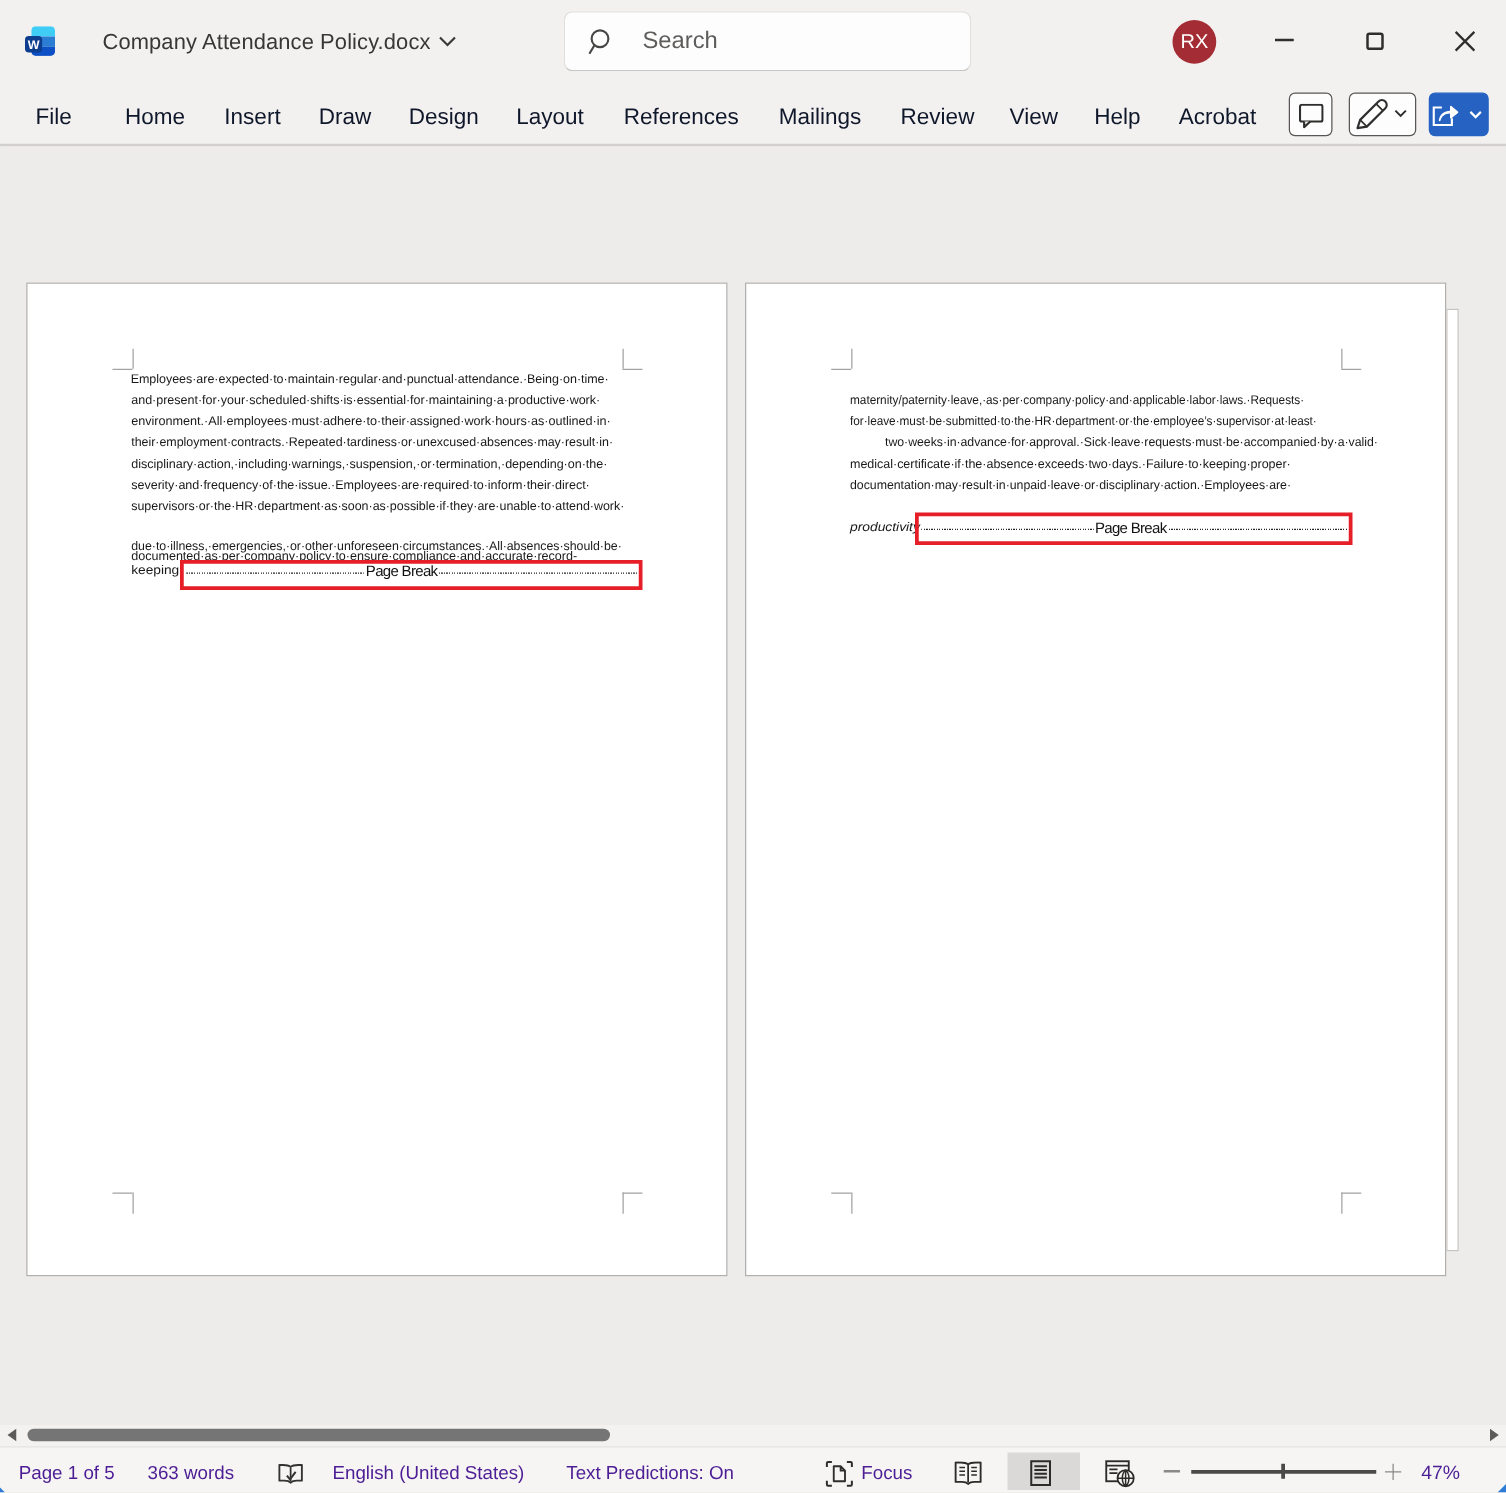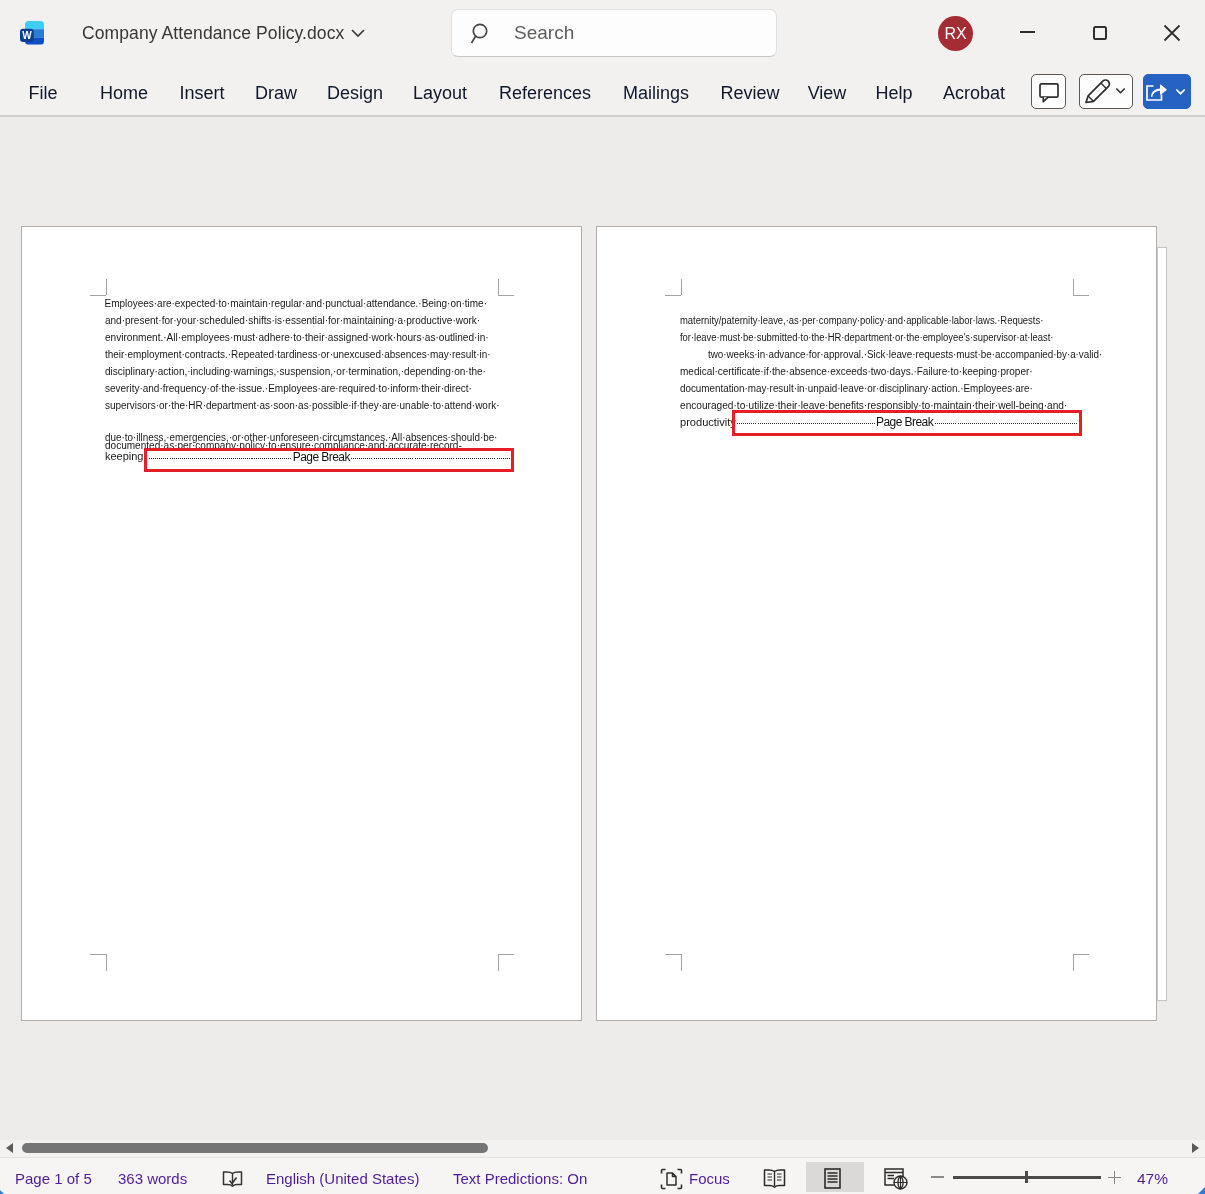--- a/index.html
+++ b/index.html
@@ -145,22 +145,21 @@
       <div class="leader" style="position: absolute; left: 329.3px; top: 230.5px; width: 159.2px;"></div>
       <div class="pblabel" style="position: absolute; left: 264.3px; top: 223px; width: 70px; text-align: center;">Page Break</div>
     </div>
 
   <div class="abs page" style="left:596px" id="p2">
       <div class="line" style="top: 85px;"><span style="transform: scaleX(0.946);">maternity/paternity·leave,·as·per·company·policy·and·applicable·labor·laws.·Requests·</span></div>
       <div class="line" style="top: 101.5px;"><span style="transform: scaleX(0.943);">for·leave·must·be·submitted·to·the·HR·department·or·the·employee’s·supervisor·at·least·</span></div>
       <div class="line" style="top: 118.5px; padding-left: 28px;"><span style="transform: scaleX(0.984);">two·weeks·in·advance·for·approval.·Sick·leave·requests·must·be·accompanied·by·a·valid·</span></div>
       <div class="line" style="top: 135.5px;"><span style="transform: scaleX(1.002);">medical·certificate·if·the·absence·exceeds·two·days.·Failure·to·keeping·proper·</span></div>
       <div class="line" style="top: 152.5px;"><span style="transform: scaleX(0.987);">documentation·may·result·in·unpaid·leave·or·disciplinary·action.·Employees·are·</span></div>
-      <div class="line" style="top: 169.5px;"><span style="transform: scaleX(1.016);">encouraged·to·utilize·their·leave·benefits·responsibly·to·maintain·their·well-being·and·</span></div>
-      <div class="line" style="top: 186.5px;"><span style="transform: scaleX(1.11);">productivity</span></div>
+      <div class="line" style="top: 186.5px; font-style: italic;"><span style="transform: scaleX(1.11);">productivity</span></div>
       <div class="mark" style="left: 84px; top: 51.5px; width: 1px; height: 16px;"></div>
       <div class="mark" style="left: 68px; top: 67.5px; width: 16px; height: 1px;"></div>
       <div class="mark" style="left: 476px; top: 51.5px; width: 1px; height: 16px;"></div>
       <div class="mark" style="left: 476px; top: 67.5px; width: 16px; height: 1px;"></div>
       <div class="mark" style="left: 84px; top: 727px; width: 1px; height: 17px;"></div>
       <div class="mark" style="left: 68px; top: 727px; width: 16px; height: 1px;"></div>
       <div class="mark" style="left: 476px; top: 727px; width: 1px; height: 17px;"></div>
       <div class="mark" style="left: 476px; top: 727px; width: 16px; height: 1px;"></div>
       <div class="pbrect" style="left: 135.2px; top: 182.5px; width: 350px; height: 26.7px;"></div>
       <div class="leader" style="position: absolute; left: 140px; top: 195.5px; width: 137.6px;"></div>

